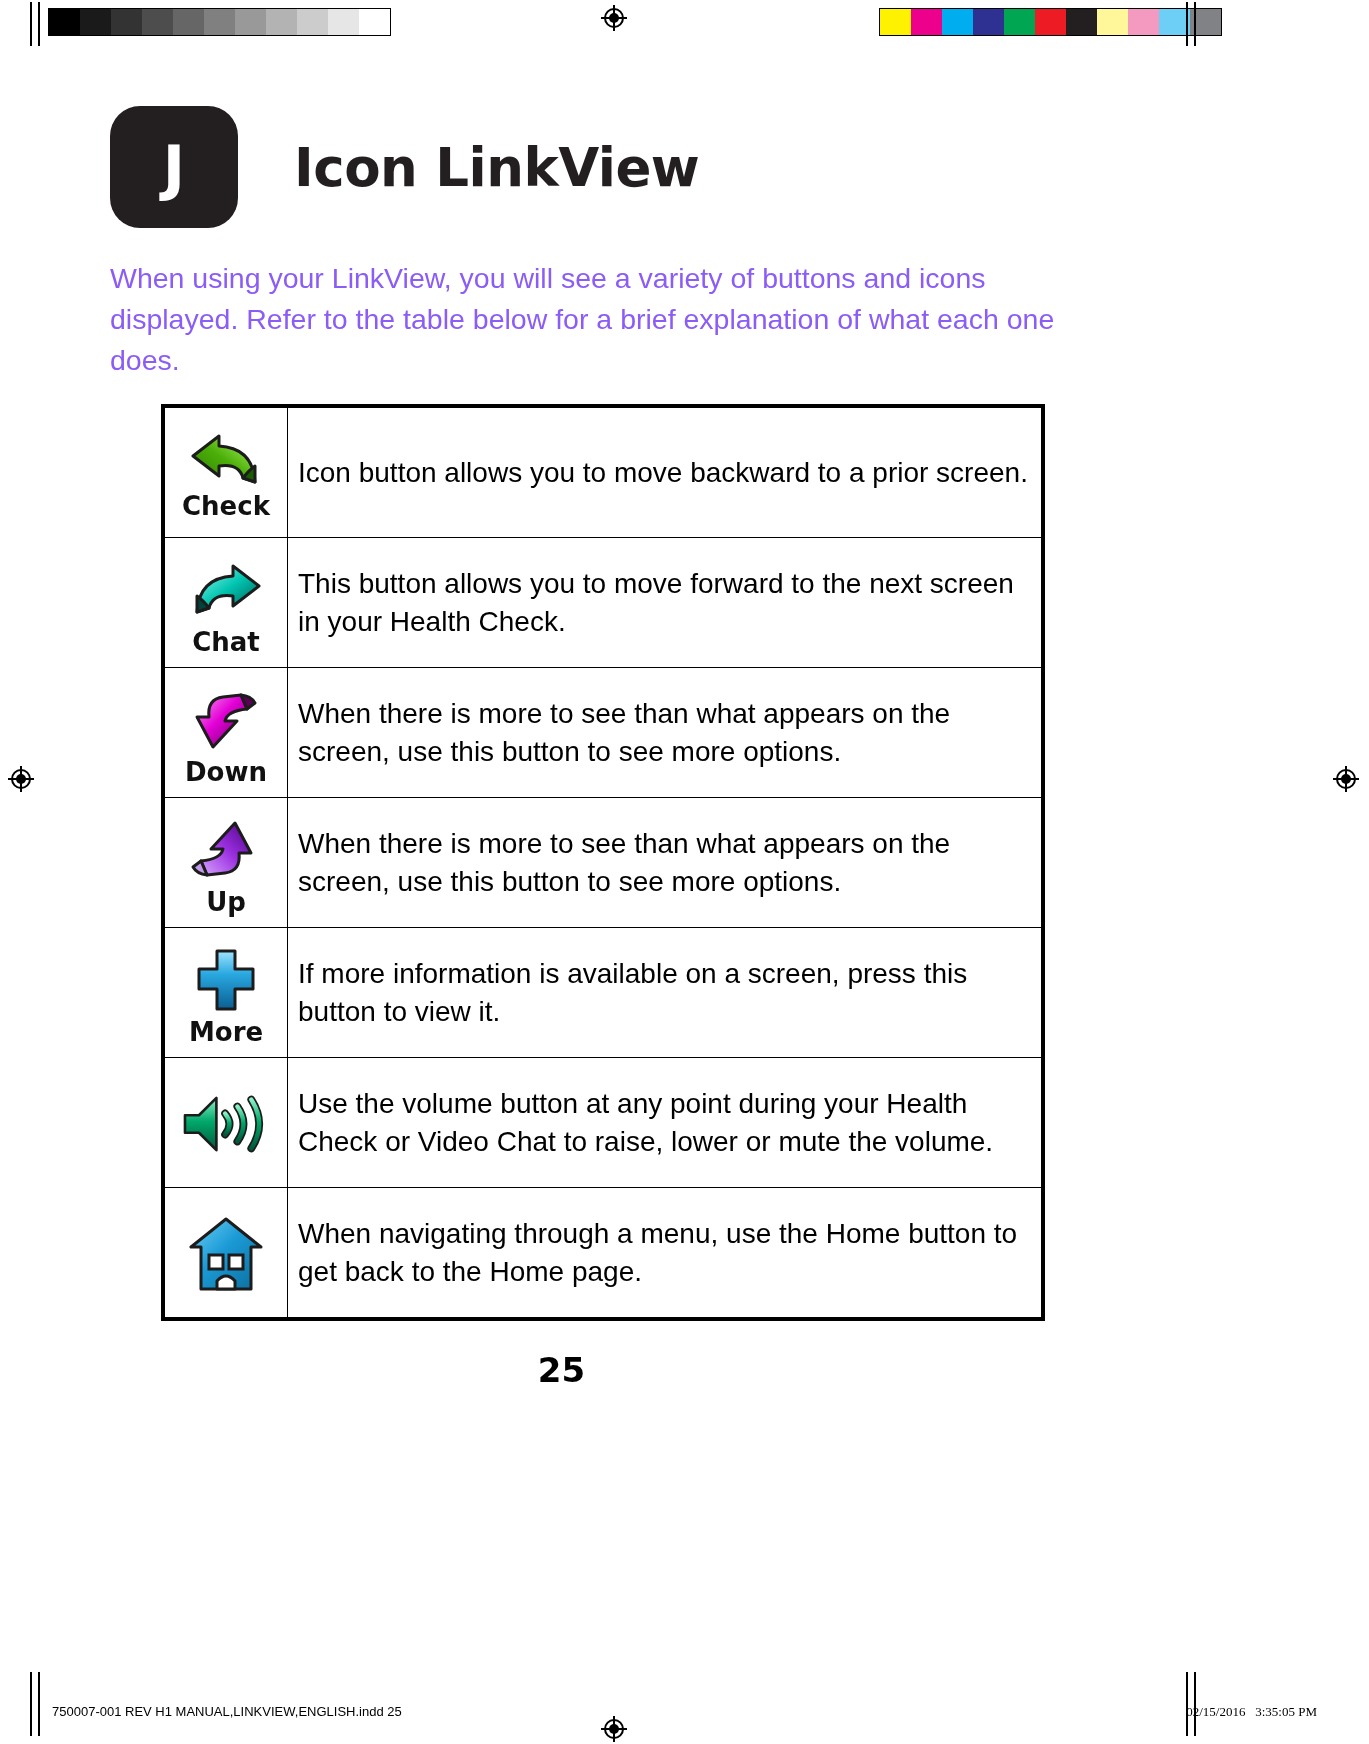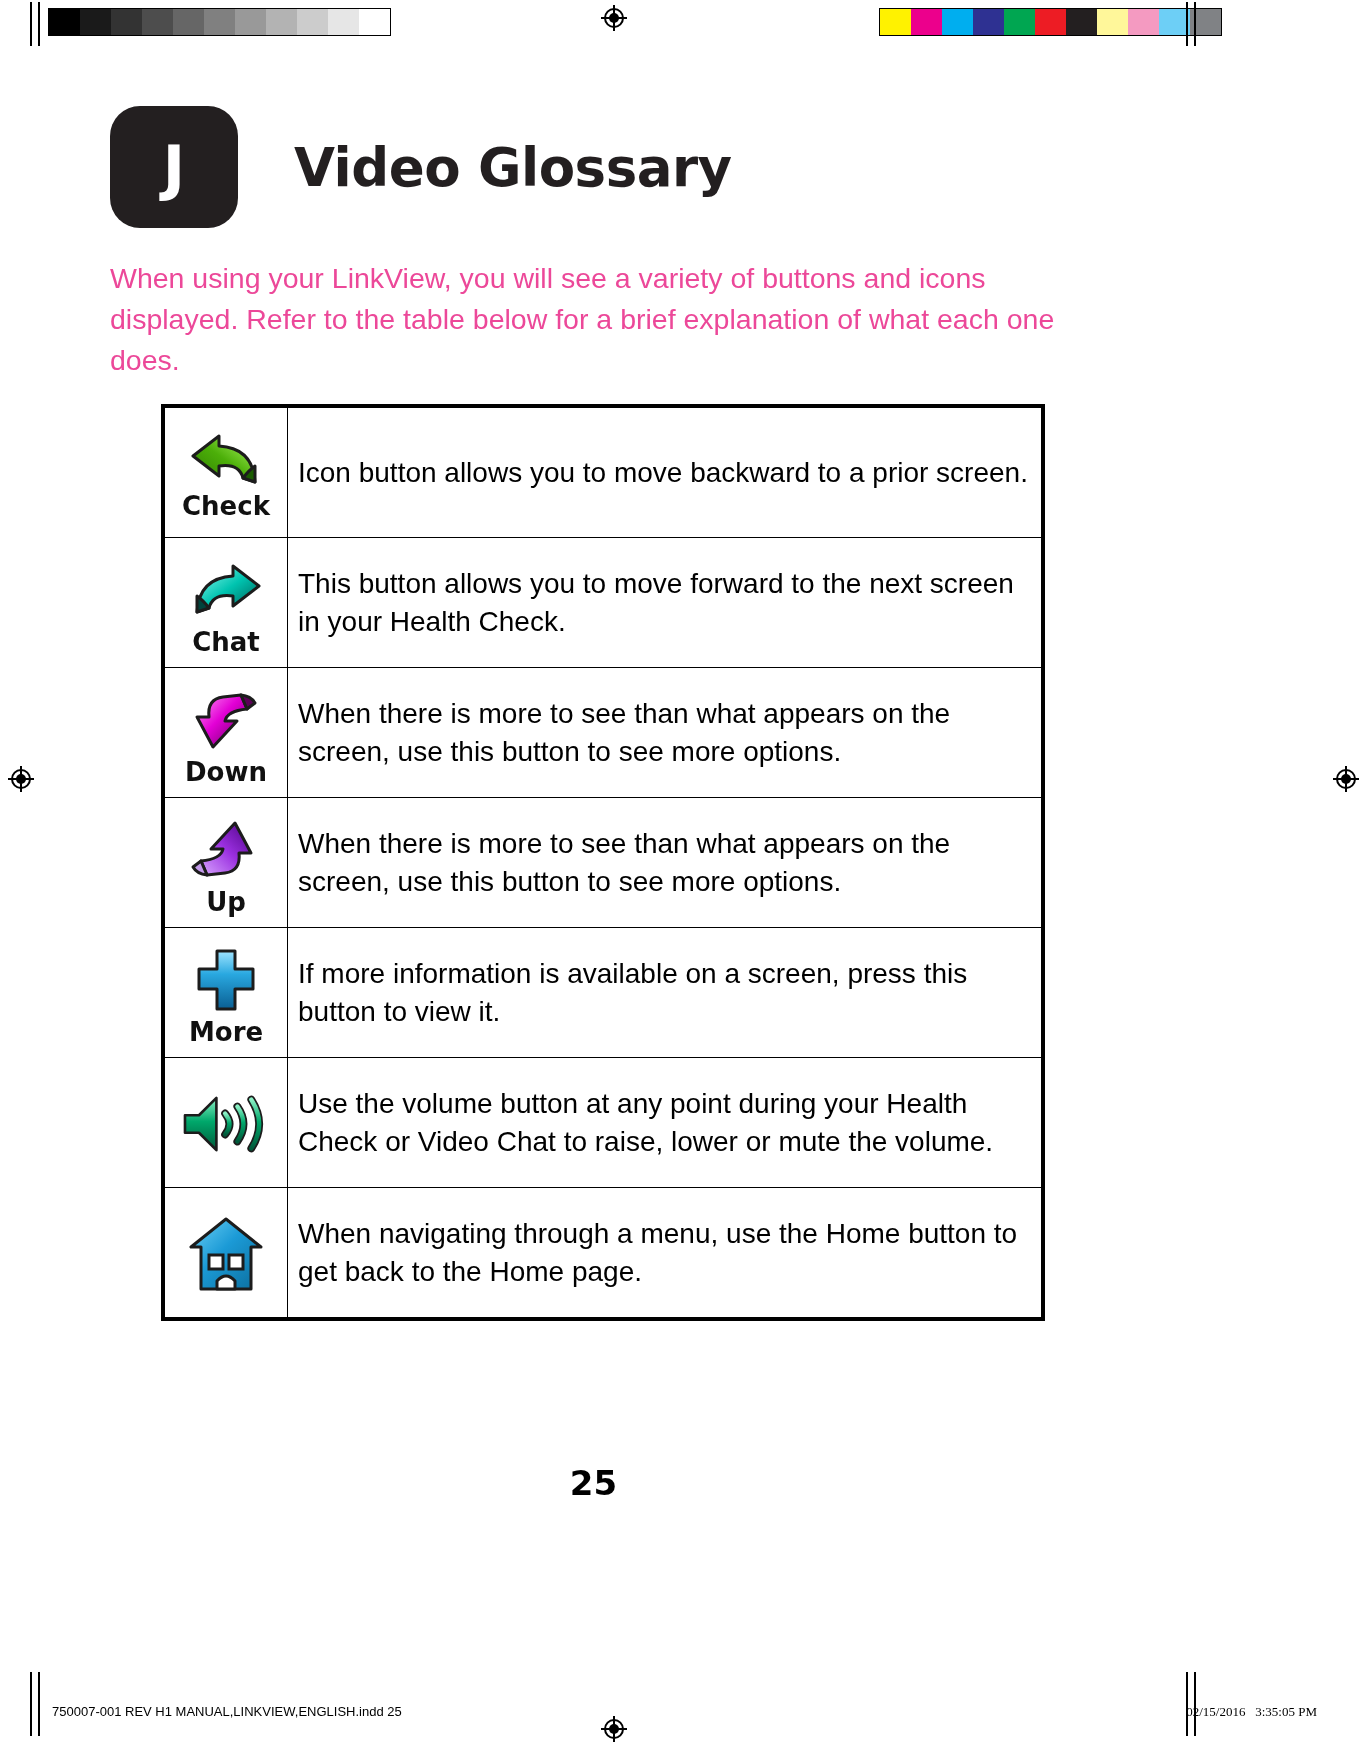--- a/index.html
+++ b/index.html
@@ -114,21 +114,21 @@
     font-family: "DejaVu Sans", sans-serif;
   }
 
   .intro {
     position: absolute;
     left: 110px;
     top: 258px;
     width: 1010px;
     font-size: 28.5px;
     line-height: 41px;
-    color: #ec4899;
+    color: #8b5cf6;
   }
 
   
   .glossary {
     position: absolute;
     left: 161px;
     top: 404px;
     width: 884px;
     border: 3px solid #000;
     border-collapse: collapse;
@@ -175,28 +175,27 @@
     line-height: 1;
     margin-top: 2px;
     font-family: "DejaVu Sans", sans-serif;
     color: #111;
   }
   .row-back .icon-art { height: 62px; }
 
   
   .page-number {
     position: absolute;
-    top: 1463px;
+    top: 1350px;
     left: 0;
     width: 1123px;
     text-align: center;
     font-size: 34px;
     font-weight: bold;
     font-family: "DejaVu Sans", sans-serif;
-    margin-left: 32px;
   }
 
   
   .footer-left {
     position: absolute;
     left: 52px;
     top: 1704px;
     font-size: 13px;
     font-family: Liberation Sans, sans-serif;
   }
@@ -280,21 +279,21 @@
   <i style="left:0"></i>
     <i style="left:8px"></i>
 </div>
 
 <div class="page">
 
   <div class="header-row">
     <div class="chapter-badge">
       <span>J</span>
     </div>
-    <div class="page-title">Video Glossary</div>
+    <div class="page-title">Icon LinkView</div>
   </div>
 
   <div class="intro">When using your LinkView, you will see a variety of buttons and icons displayed. Refer to the table below for a brief explanation of what each one does.</div>
 
   <div class="glossary">
     <table>
       <tbody id="glossary-body">
           <tr class="row-back">
             <td class="icon-cell">
               <div class="icon-wrap">

